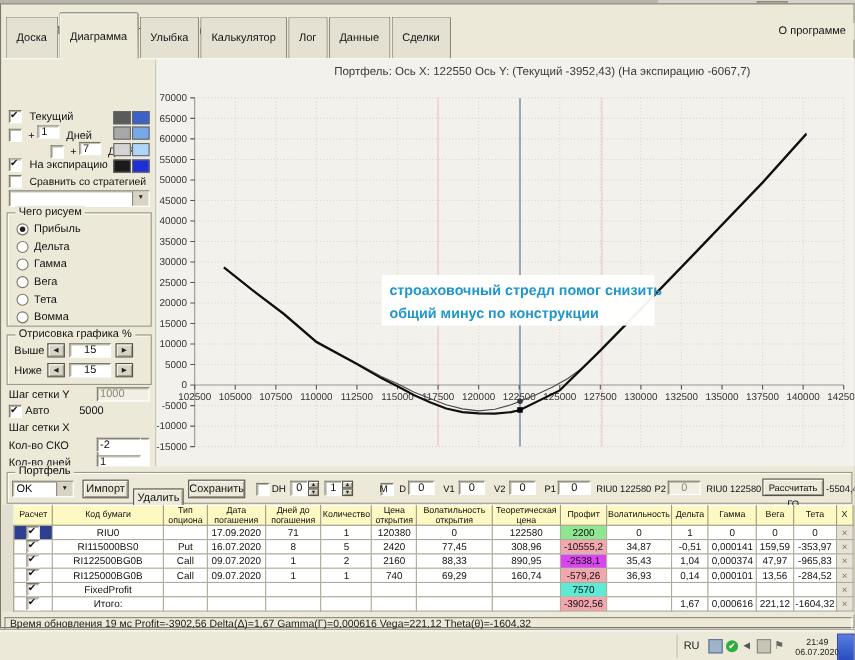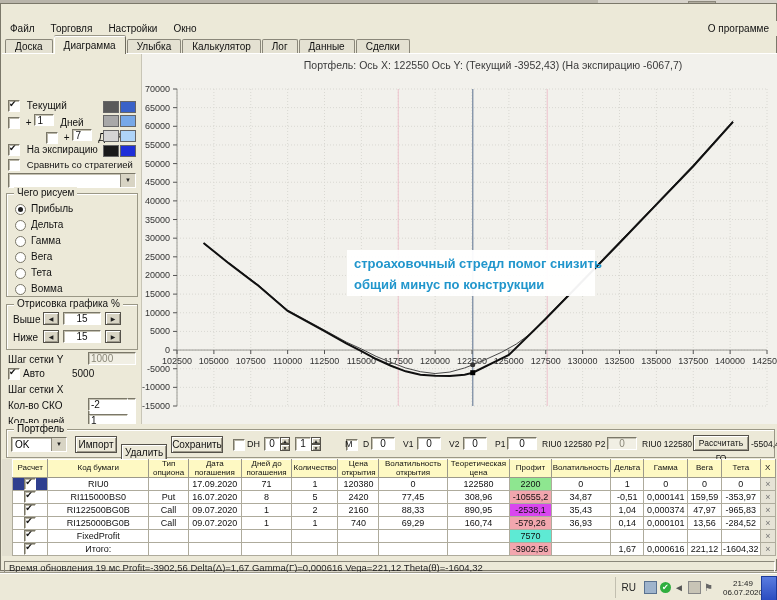--- a/index.html
+++ b/index.html
@@ -15,21 +15,21 @@
   #titlebar{left:1px;top:1px;width:775px;height:15px;background:linear-gradient(90deg,#16318c,#3b63c4 55%,#8aa8e4);display:flex;align-items:center;padding:0 2px;box-sizing:border-box;}
   #app-icon{width:12px;height:11px;background:#e8f0ff;border:1px solid #26408c;margin-right:3px;position:relative;overflow:hidden;}
   #app-icon i{position:absolute;left:1px;top:5px;width:9px;height:4px;border-bottom:2px solid #2a52c0;transform:rotate(-20deg);}
   #title-text{color:#fff;font-size:10.5px;font-weight:bold;flex:1;white-space:nowrap;}
   .win-btn{width:15px;height:12px;margin-left:1px;background:#ece9d8;border:1px solid;border-color:#fff #55524a #55524a #fff;font-size:8px;line-height:10px;text-align:center;color:#111;font-weight:bold;}
   #menubar{left:1px;top:17px;width:775px;height:15px;background:#ece9d8;display:flex;align-items:center;font-size:10px;color:#111;}
   .menu-item{padding:1px 8px;}
   #menu-right{margin-left:auto;padding:1px 8px;}
   
   #tabbar{left:1px;top:32px;width:775px;height:18px;display:flex;align-items:flex-end;padding-left:3px;box-sizing:border-box;}
-  .tab{height:14px;line-height:14px;padding:0 9px;font-size:10px;color:#111;background:#e4e1d2;border:1px solid #8a877a;border-bottom:none;border-radius:2px 2px 0 0;margin-right:1px;}
+  .tab{height:14px;line-height:14px;padding:12px 9px;font-size:10px;color:#111;background:#e4e1d2;border:1px solid #8a877a;border-bottom:none;border-radius:2px 2px 0 0;margin-right:1px;}
   .tab.active{height:17px;line-height:17px;background:#ece9d8;border-color:#fff #6e6b5e #ece9d8 #fff;box-shadow:0 -1px 0 #9a9788;position:relative;z-index:2;font-weight:normal;}
   #content-frame{left:1px;top:49px;width:775px;height:505px;background:#ece9d8;border-top:1px solid #fff;}
   
   #left-panel{left:1px;top:50px;width:139px;height:370px;background:#ece9d8;font-size:10px;color:#111;}
   .cb{display:inline-block;width:10px;height:10px;background:#fff;border:1px solid;border-color:#7a7768 #fff #fff #7a7768;box-shadow:inset 1px 1px 0 #b9b6a8;vertical-align:middle;position:relative;}
   .cb.checked::after{content:"✔";position:absolute;left:0px;top:-2px;font-size:9px;color:#111;}
   .rb{display:inline-block;width:9px;height:9px;border-radius:50%;background:#fff;border:1px solid #7a7768;vertical-align:middle;position:relative;}
   .rb.sel::after{content:"";position:absolute;left:2px;top:2px;width:5px;height:5px;border-radius:50%;background:#222;}
   .swatch{display:inline-block;width:14px;height:10px;border:1px solid #666;vertical-align:middle;}
   .fld{background:#fff;border:1px solid;border-color:#7a7768 #fff #fff #7a7768;box-shadow:inset 1px 1px 0 #c4c1b2;font-size:10px;color:#111;padding:0 2px;box-sizing:border-box;display:inline-block;overflow:hidden;white-space:nowrap;}

